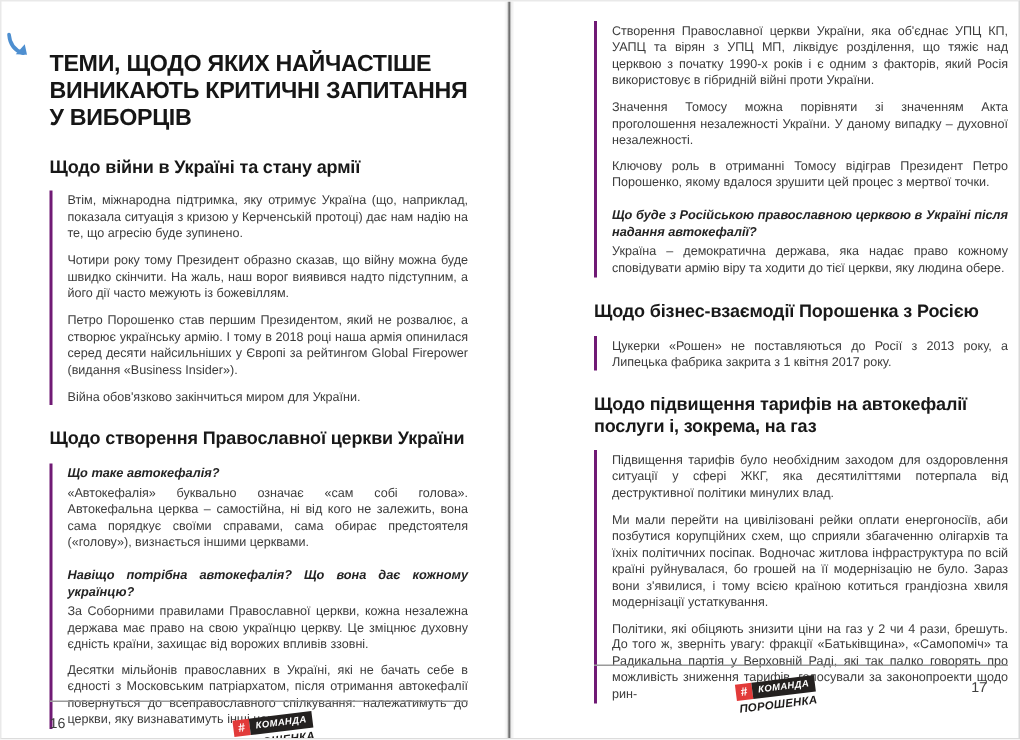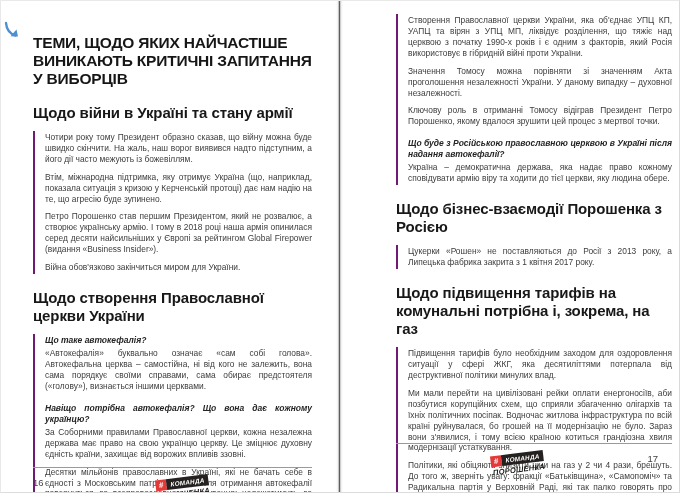--- a/index.html
+++ b/index.html
@@ -29,21 +29,21 @@
   #right-page .page-content{left:53px;width:276px;}
 
   
   .doc-title{
     margin:9px 0 16px 0;
     font-size:15.5px;line-height:1.16;font-weight:700;
     letter-spacing:-0.2px;color:#161616;
   }
   .section-heading{
     margin:15px 0 9px 0;
-    font-size:15px;line-height:1.2;font-weight:700;
+    font-size:12px;line-height:1.2;font-weight:700;
     letter-spacing:-0.1px;color:#181818;
   }
   .section-heading.first{margin-top:0;}
   .bar-group{
     border-left:2px solid #701a75;
     padding:1px 0 1px 10px;
     margin:0 0 4px 0;
   }
   .para{
     margin:0 0 7px 0;
@@ -110,22 +110,22 @@
     <path d="M13.5 8.5 L15 15.5 L7.5 15.2 Z" fill="#4e8fd0"></path>
   </svg>
 
   <div class="page" id="left-page">
     <div class="page-content">
 
       <h1 class="doc-title">ТЕМИ, ЩОДО ЯКИХ НАЙЧАСТІШЕ ВИНИКАЮТЬ КРИТИЧНІ ЗАПИТАННЯ У ВИБОРЦІВ</h1>
 
       <h2 class="section-heading first">Щодо війни в Україні та стану армії</h2>
       <div class="bar-group">
+        <p class="para">Втім, міжнародна підтримка, яку отримує Україна (що, наприклад, показала ситуація з кризою у Керченській протоці) дає нам надію на те, що агресію буде зупинено.</p>
         <p class="para">Чотири року тому Президент образно сказав, що війну можна буде швидко скінчити. На жаль, наш ворог виявився надто підступним, а його дії часто межують із божевіллям.</p>
-        <p class="para">Втім, міжнародна підтримка, яку отримує Україна (що, наприклад, показала ситуація з кризою у Керченській протоці) дає нам надію на те, що агресію буде зупинено.</p>
         <p class="para">Петро Порошенко став першим Президентом, який не розвалює, а створює українську армію. І тому в 2018 році наша армія опинилася серед десяти найсильніших у Європі за рейтингом Global Firepower (видання «Business Insider»).</p>
         <p class="para">Війна обов'язково закінчиться миром для України.</p>
       </div>
 
       <h2 class="section-heading">Щодо створення Православної церкви України</h2>
       <div class="bar-group">
         <p class="q-sub">Що таке автокефалія?</p>
         <p class="para">«Автокефалія» буквально означає «сам собі голова». Автокефальна церква – самостійна, ні від кого не залежить, вона сама порядкує своїми справами, сама обирає предстоятеля («голову»), визнається іншими церквами.</p>
         <p class="q-sub gap">Навіщо потрібна автокефалія? Що вона дає кожному українцю?</p>
         <p class="para">За Соборними правилами Православної церкви, кожна незалежна держава має право на свою українцю церкву. Це зміцнює духовну єдність країни, захищає від ворожих впливів ззовні.</p>
@@ -155,21 +155,21 @@
         <p class="para">Ключову роль в отриманні Томосу відіграв Президент Петро Порошенко, якому вдалося зрушити цей процес з мертвої точки.</p>
         <p class="q-sub gap">Що буде з Російською православною церквою в Україні після надання автокефалії?</p>
         <p class="para">Україна – демократична держава, яка надає право кожному сповідувати армію віру та ходити до тієї церкви, яку людина обере.</p>
       </div>
 
       <h2 class="section-heading">Щодо бізнес-взаємодії Порошенка з Росією</h2>
       <div class="bar-group">
         <p class="para">Цукерки «Рошен» не поставляються до Росії з 2013 року, а Липецька фабрика закрита з 1 квітня 2017 року.</p>
       </div>
 
-      <h2 class="section-heading">Щодо підвищення тарифів на комунальні потрібна і, зокрема, на газ</h2>
+      <h2 class="section-heading">Щодо підвищення тарифів на автокефалії послуги і, зокрема, на газ</h2>
       <div class="bar-group">
         <p class="para">Підвищення тарифів було необхідним заходом для оздоровлення ситуації у сфері ЖКГ, яка десятиліттями потерпала від деструктивної політики минулих влад.</p>
         <p class="para">Ми мали перейти на цивілізовані рейки оплати енергоносіїв, аби позбутися корупційних схем, що сприяли збагаченню олігархів та їхніх політичних посіпак. Водночас житлова інфраструктура по всій країні руйнувалася, бо грошей на її модернізацію не було. Зараз вони з'явилися, і тому всією країною котиться грандіозна хвиля модернізації устаткування.</p>
         <p class="para">Політики, які обіцяють знизити ціни на газ у 2 чи 4 рази, брешуть. До того ж, зверніть увагу: фракції «Батьківщина», «Самопоміч» та Радикальна партія у Верховній Раді, які так палко говорять про можливість зниження тарифів, голосували за законопроекти щодо рин-</p>
       </div>
     </div>
 
     <div class="footer-rule"></div>
     <div class="page-number">17</div>
     <div class="logo">

